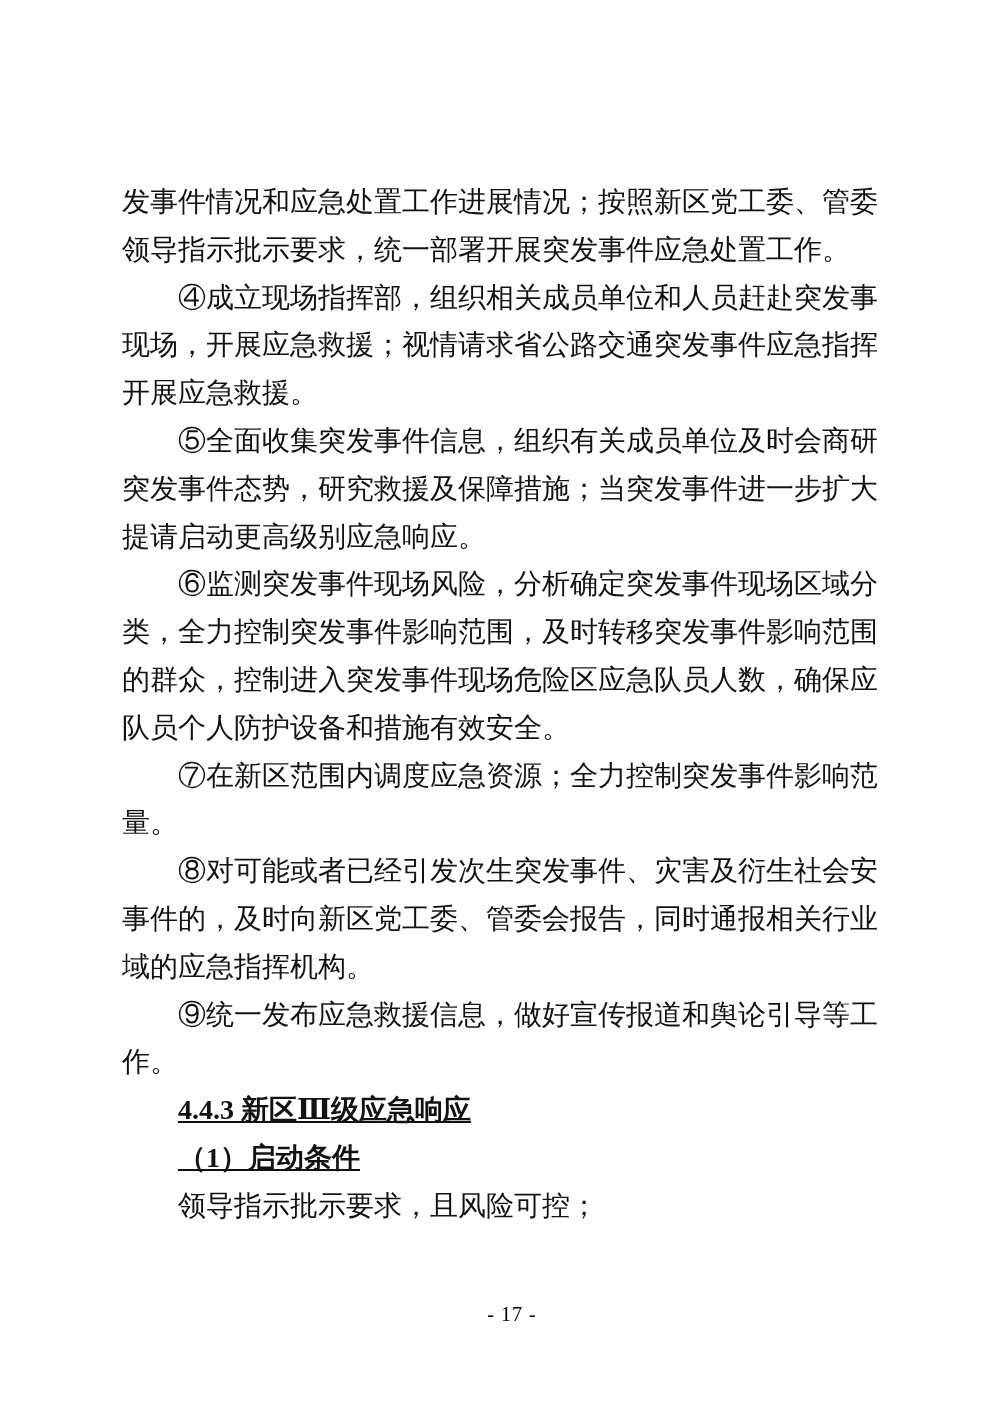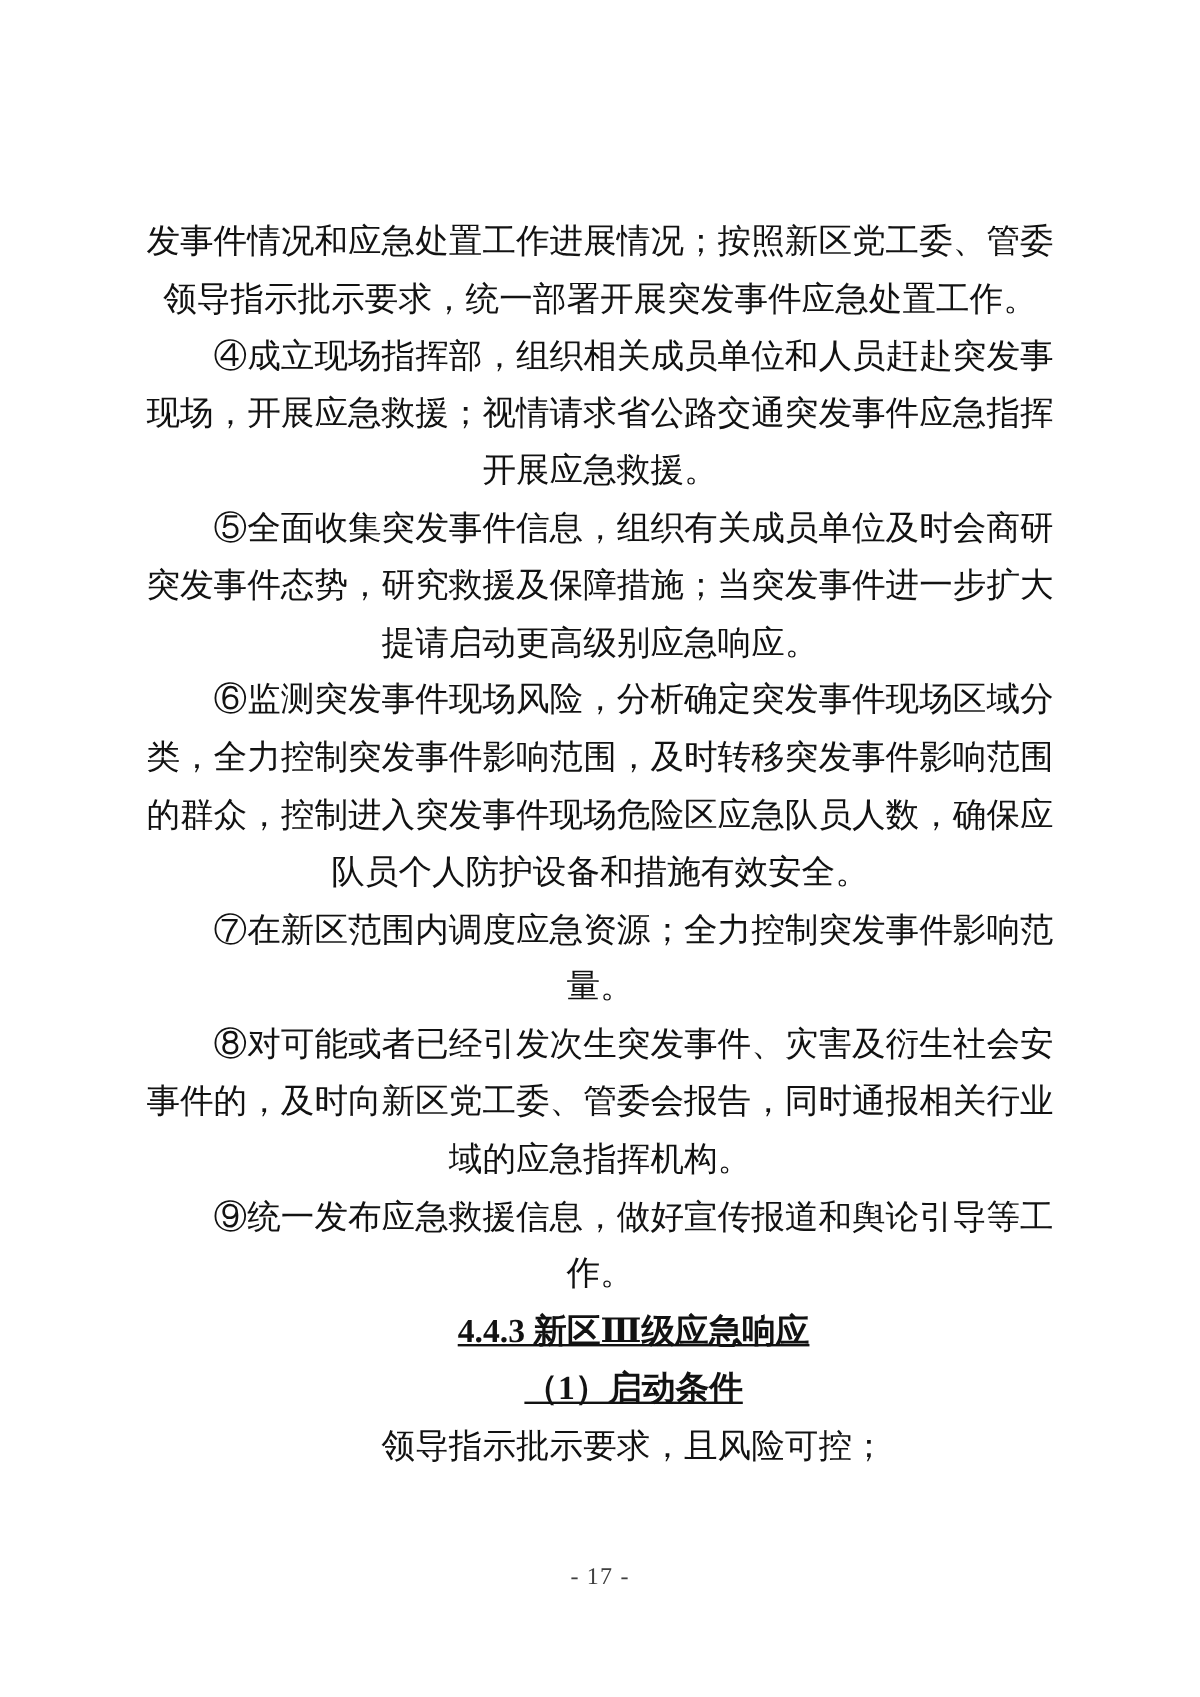--- a/index.html
+++ b/index.html
@@ -21,21 +21,21 @@
     left: 122px;
     top: 178px;
     width: 756px;
   }
   .line {
     height: 47.8px;
     line-height: 47.8px;
     font-size: 28px;
     overflow: hidden;
     white-space: normal;
-    text-align: center;
+    text-align: left;
   }
   
   .jst {
     text-align: justify;
     text-align-last: justify;
   }
   .jst::after {
     content: "";
     display: inline-block;
     width: 100%;
@@ -45,28 +45,28 @@
   .ind {
     text-indent: 56px;
   }
   .bold {
     font-weight: bold;
     text-decoration: underline;
   }
   .page-number {
     position: absolute;
     top: 1299px;
-    left: 16px;
+    left: 28px;
     width: 968px;
     height: 30px;
     line-height: 30px;
     text-align: center;
     font-size: 20px;
     letter-spacing: 1px;
-    color: #404040;
+    color: #000000;
   }
 </style>
 </head>
 <body>
 
 <div class="page">
   <div class="content">
 
     <div class="line jst">发事件情况和应急处置工作进展情况；按照新区党工委、管委会</div>
     <div class="line">领导指示批示要求，统一部署开展突发事件应急处置工作。</div>

